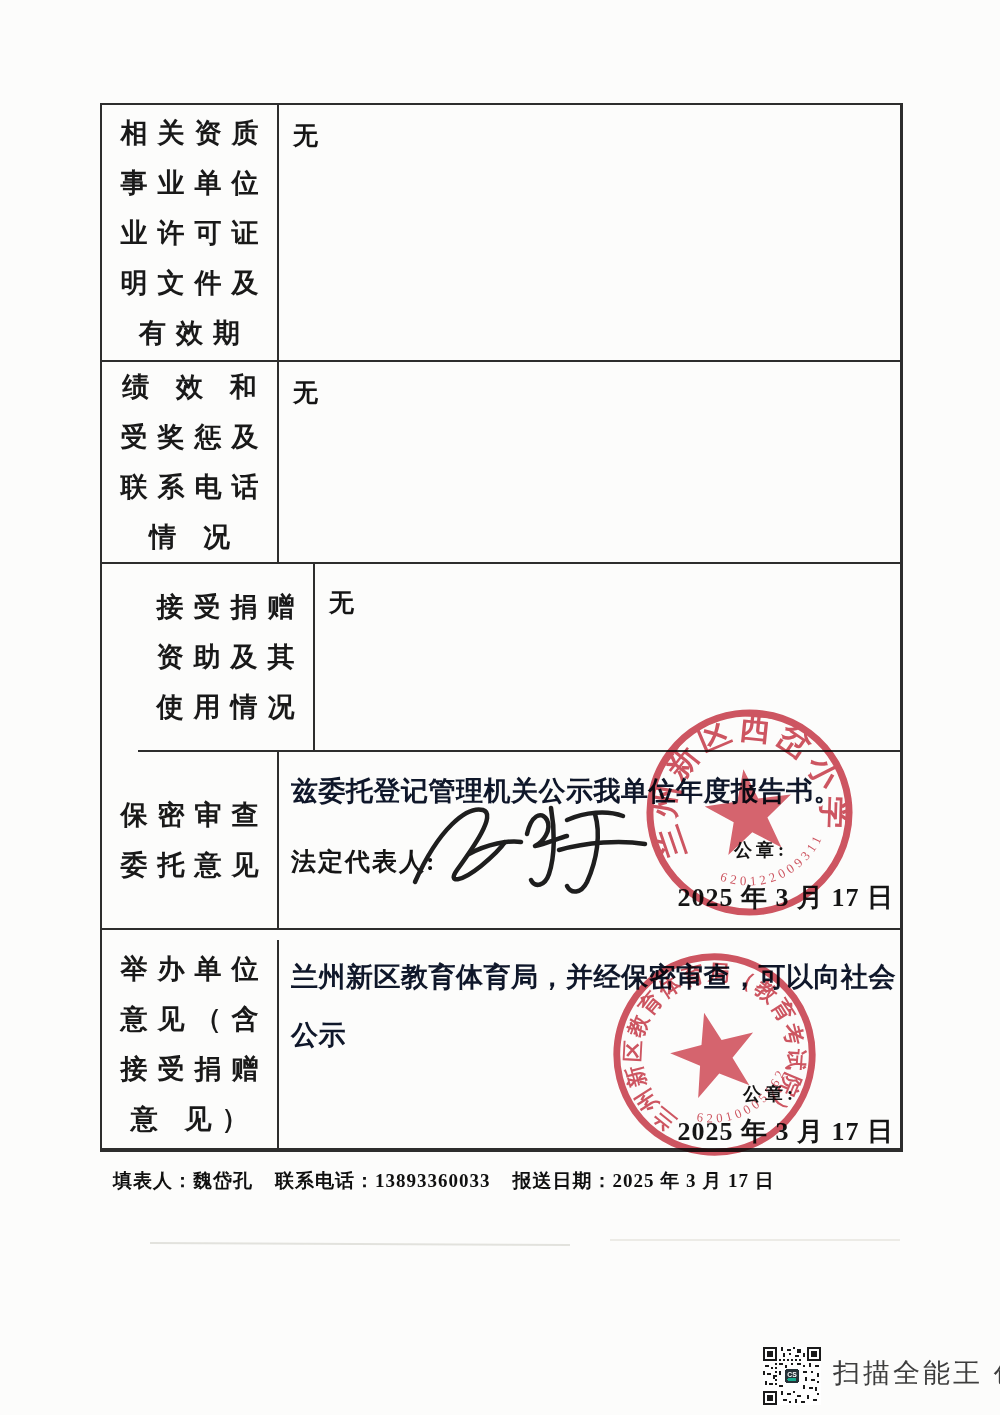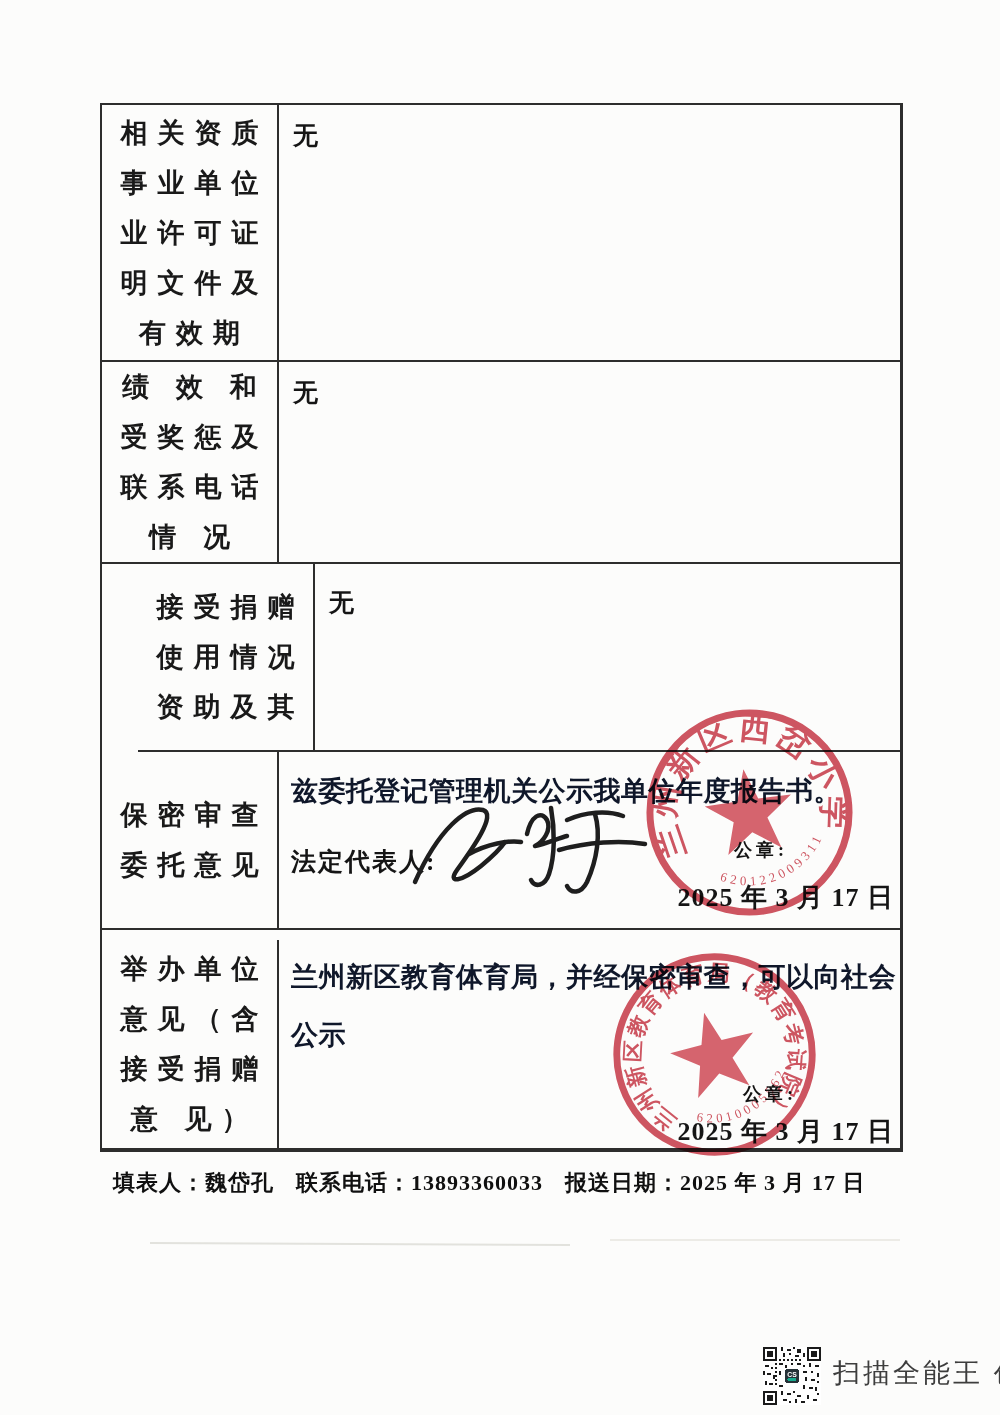--- a/index.html
+++ b/index.html
@@ -38,21 +38,21 @@
   .seal-label.r5 { top:142px; left:464px; }
   .seal-date { position:absolute; right:6px; font-size:26px; font-weight:700; letter-spacing:1px; white-space:nowrap; }
   .seal-date.r4 { top:128px; }
   .seal-date.r5 { top:174px; }
   
   .stamp { position:absolute; pointer-events:none; opacity:0.86; mix-blend-mode:multiply; }
   .stamp.s1 { left:640px; top:703px; width:219px; height:219px; transform:rotate(-8deg); }
   .stamp.s2 { left:607px; top:947px; width:215px; height:215px; transform:rotate(-14deg); }
   
   .footer-line {
-    position:absolute; left:113px; top:1168px; font-size:22px; font-weight:700;
+    position:absolute; left:113px; top:1168px; font-size:19px; font-weight:700;
     letter-spacing:1px; white-space:nowrap; color:#101010;
   }
   .footer-line .gap { display:inline-block; width:22px; }
   
   .qr-box { position:absolute; left:763px; top:1347px; width:58px; height:58px; }
   .scanner-text {
     position:absolute; left:833px; top:1355px; font-size:27px; letter-spacing:3px;
     color:#3d3d3d; font-family:"Liberation Sans","DejaVu Sans",sans-serif; white-space:nowrap;
   }
   
@@ -88,22 +88,22 @@
         <div class="label-line">情 况</div>
       </div>
       <div class="content-cell">
         <div class="none-value">无</div>
       </div>
     </div>
 
     <div class="t-row" style="flex:0 0 188px;margin-left:36px;">
       <div class="label-cell">
         <div class="label-line">接受捐赠</div>
+        <div class="label-line">资助及其</div>
         <div class="label-line">使用情况</div>
-        <div class="label-line">资助及其</div>
       </div>
       <div class="content-cell">
         <div class="none-value" style="top:22px;">无</div>
       </div>
     </div>
 
     <div class="t-row" style="flex:0 0 178px;">
       <div class="label-cell">
         <div class="label-line">保密审查</div>
         <div class="label-line">委托意见</div>

